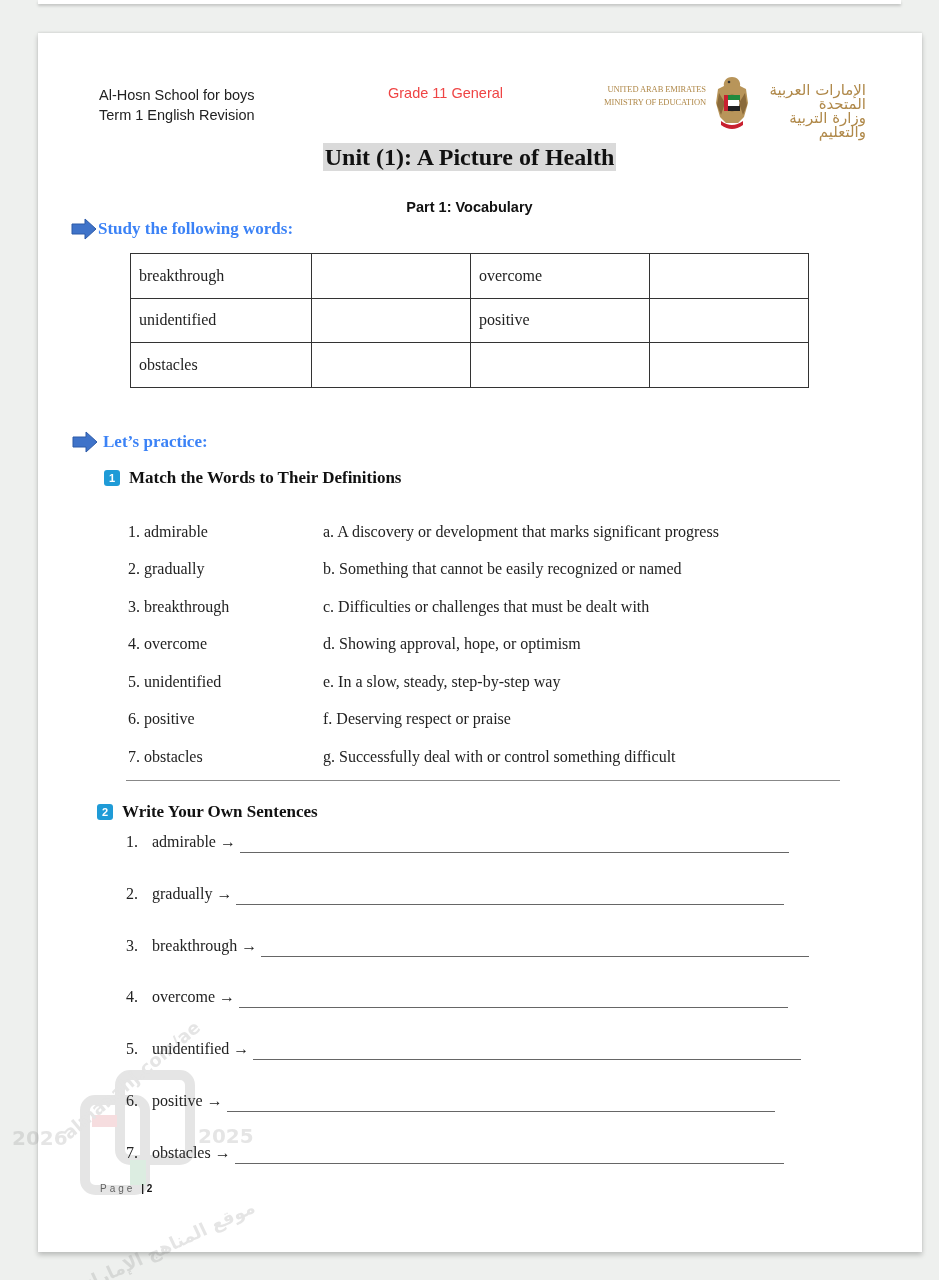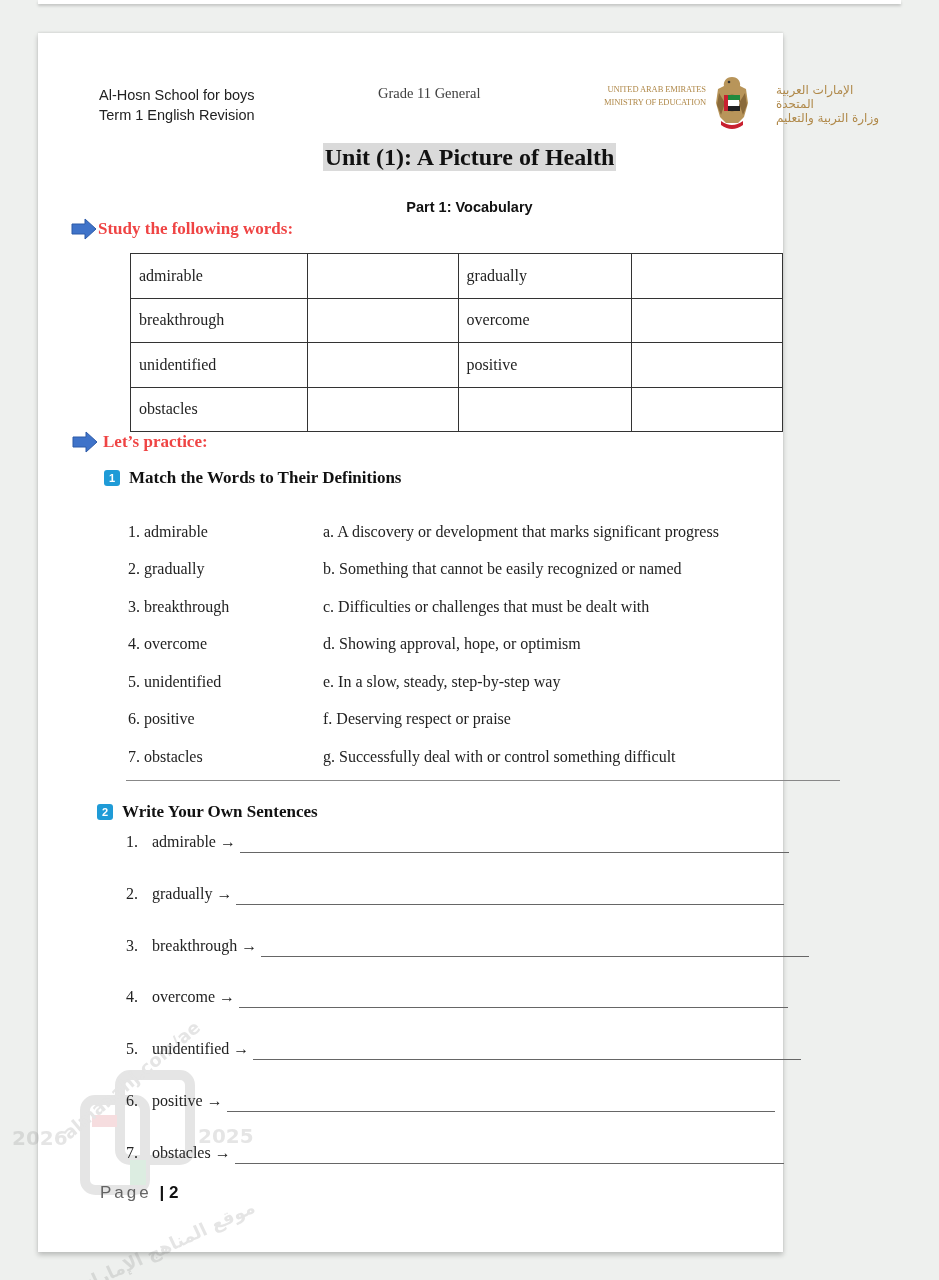--- a/index.html
+++ b/index.html
@@ -4,39 +4,39 @@
 <style>
   * { box-sizing: border-box; margin: 0; padding: 0; }
   html, body { width: 939px; height: 1280px; background: #eef0ee; overflow: hidden; }
   body { position: relative; font-family: "Liberation Serif", serif; color: #111; }
 
   .prev-page-edge {
     position: absolute; left: 38px; top: 0; width: 863px; height: 4px;
     background: #fff; box-shadow: 0 2px 3px rgba(0,0,0,0.18);
   }
   .page {
-    position: absolute; left: 38px; top: 33px; width: 745px; height: 1219px;
+    position: absolute; left: 38px; top: 33px; width: 884px; height: 1219px;
     background: #fff; box-shadow: 0 3px 5px rgba(0,0,0,0.22), 0 -1px 2px rgba(0,0,0,0.08);
   }
 
   
   .hdr-left { position: absolute; left: 61px; top: 52px; font-family: "Liberation Sans", sans-serif; font-size: 14.5px; line-height: 20px; color: #222; }
-  .hdr-mid { position: absolute; left: 340px; top: 52px; font-family: Liberation Serif, serif; font-size: 14.5px; color: #404040; }
+  .hdr-mid { position: absolute; left: 350px; top: 52px; font-family: Liberation Sans, sans-serif; font-size: 14.5px; color: #ef4444; }
   .logo { position: absolute; left: 560px; top: 40px; width: 270px; height: 60px; }
   .logo-en { position: absolute; left: 0; top: 10px; width: 108px; text-align: right; font-family: Liberation Serif, serif; font-size: 8.5px; line-height: 13px; color: #b0894a; letter-spacing: -0.1px; }
   .logo-emblem { position: absolute; left: 114px; top: 0; width: 40px; height: 60px; }
-  .logo-ar { position: absolute; left: 158px; top: 10px; width: 110px; text-align: left; font-family: "DejaVu Sans", sans-serif; font-size: 12px; line-height: 14px; color: #b0894a; direction: rtl; margin-left: 20px; }
+  .logo-ar { position: absolute; left: 158px; top: 10px; width: 110px; text-align: right; font-family: "DejaVu Sans", sans-serif; font-size: 15px; line-height: 14px; color: #b0894a; direction: rtl; }
 
   .title-wrap { position: absolute; left: 0; top: 110px; width: 863px; text-align: center; }
   .title { display: inline-block; background: #dadada; padding: 0 2px; font-family: "Liberation Serif", serif; font-weight: bold; font-size: 24px; line-height: 28px; color: #111; }
   .subtitle { position: absolute; left: 0; top: 154px; width: 863px; text-align: center; font-family: "Liberation Sans", sans-serif; font-weight: bold; font-size: 14.5px; color: #111; margin-top: 12px; }
 
   .arrow-head { position: absolute; display: flex; align-items: center; }
   .arrow-icon { width: 26px; height: 22px; display: inline-block; }
-  .arrow-head .lbl { font-weight: bold; font-size: 17px; color: #ef4444; margin-left: 1px; }
+  .arrow-head .lbl { font-weight: bold; font-size: 17px; color: #3b82f6; margin-left: 1px; }
 
   .vocab-table { position: absolute; left: 92px; top: 220px; border-collapse: collapse; }
   .vocab-table td { border: 1px solid #333; height: 44.5px; padding: 0 8px; font-size: 16px; color: #222; vertical-align: middle; }
   .vocab-table td.c1 { width: 181px; }
   .vocab-table td.c2 { width: 159px; }
   .vocab-table td.c3 { width: 179px; }
   .vocab-table td.c4 { width: 159px; }
 
   .ex-head { position: absolute; display: flex; align-items: center; font-weight: bold; font-size: 17px; color: #111; }
   .num-badge { display: inline-block; width: 16px; height: 16px; border-radius: 3px; background: #1f9bd7; color: #fff; font-family: "Liberation Sans", sans-serif; font-weight: bold; font-size: 11px; line-height: 16px; text-align: center; margin-right: 9px; }
@@ -45,21 +45,21 @@
   .match-row { height: 37.5px; display: flex; align-items: flex-end; font-size: 16px; color: #222; }
   .match-row .w { width: 195px; }
 
   .divider { position: absolute; left: 88px; top: 747px; width: 714px; height: 1px; background: #888; }
 
   .write-list { position: absolute; left: 88px; top: 800px; width: 720px; }
   .write-row { height: 51.8px; display: flex; align-items: flex-start; font-size: 16px; color: #222; }
   .write-row .n { width: 26px; }
   .write-row .line { flex: 0 0 auto; border-bottom: 1px solid #666; height: 20px; margin-left: 4px; }
 
-  .page-num { position: absolute; left: 62px; top: 1150px; font-family: "Liberation Sans", sans-serif; font-size: 17px; color: #666; letter-spacing: 3px; }
+  .page-num { position: absolute; left: 62px; top: 1150px; font-family: "Liberation Sans", sans-serif; font-size: 10px; color: #666; letter-spacing: 3px; }
   .page-num b { color: #111; letter-spacing: 0; }
 
   .watermark { position: absolute; left: 0; top: 1020px; width: 300px; height: 260px; opacity: 0.15; pointer-events: none; }
 </style>
 </head>
 <body>
 
 <div class="prev-page-edge"></div>
 
 <div class="page">
@@ -99,26 +99,20 @@
 
   <div class="arrow-head" style="left:33px; top:185px;">
     <svg class="arrow-icon" viewBox="0 0 26 22">
       <path d="M1 6 L14 6 L14 1 L25 11 L14 21 L14 16 L1 16 Z" fill="#3f73c9" stroke="#2c5aa8" stroke-width="1"></path>
     </svg>
     <span class="lbl">Study the following words:</span>
   </div>
 
   <table class="vocab-table">
     <tbody>
-        <tr>
-      <td class="c1">admirable</td>
-      <td class="c2"></td>
-      <td class="c3">gradually</td>
-      <td class="c4"></td>
-    </tr>
     <tr>
       <td class="c1">breakthrough</td>
       <td class="c2"></td>
       <td class="c3">overcome</td>
       <td class="c4"></td>
     </tr>
     <tr>
       <td class="c1">unidentified</td>
       <td class="c2"></td>
       <td class="c3">positive</td>

